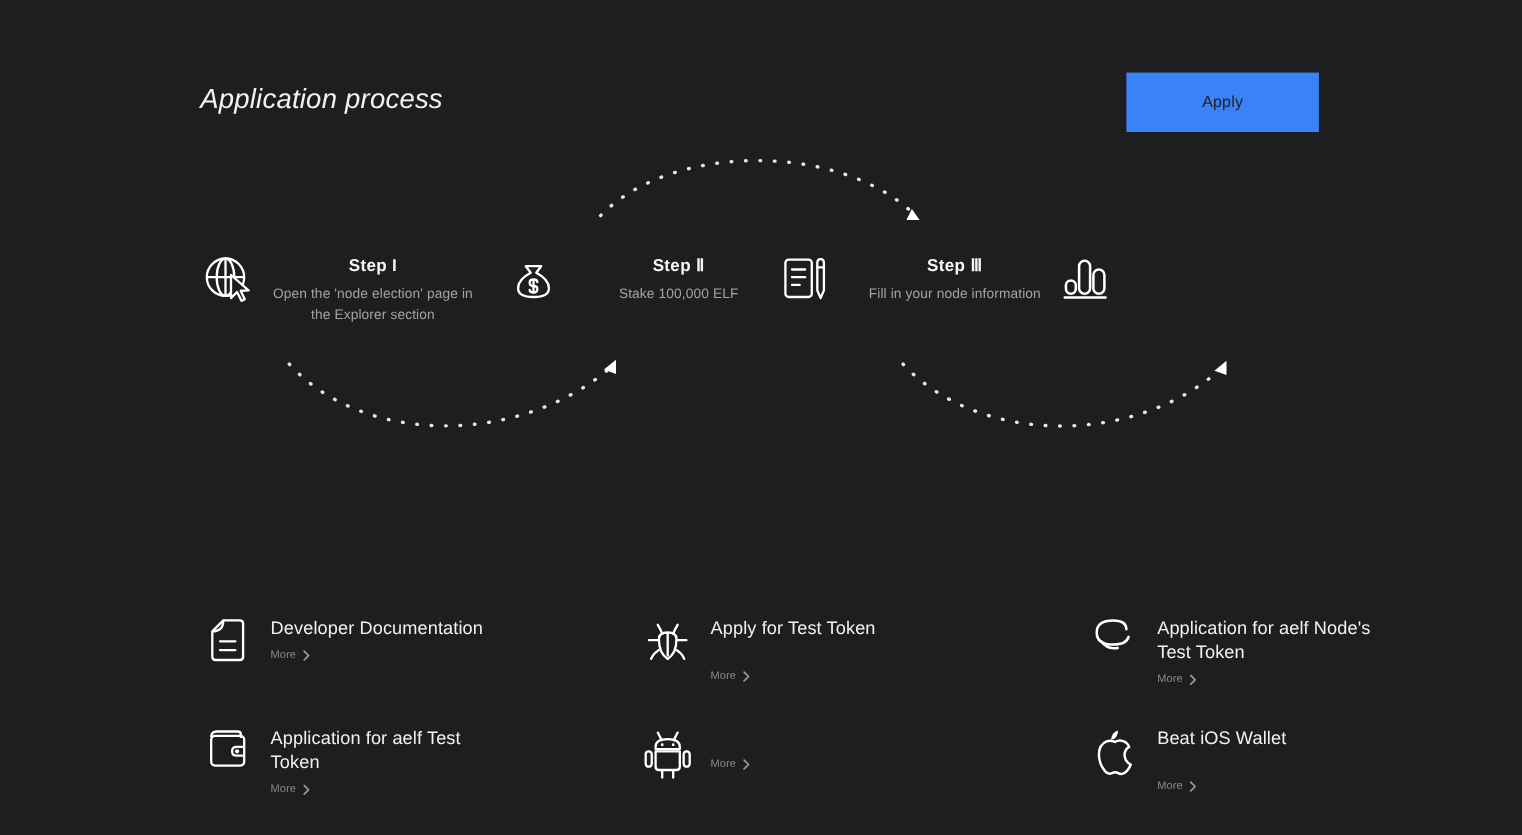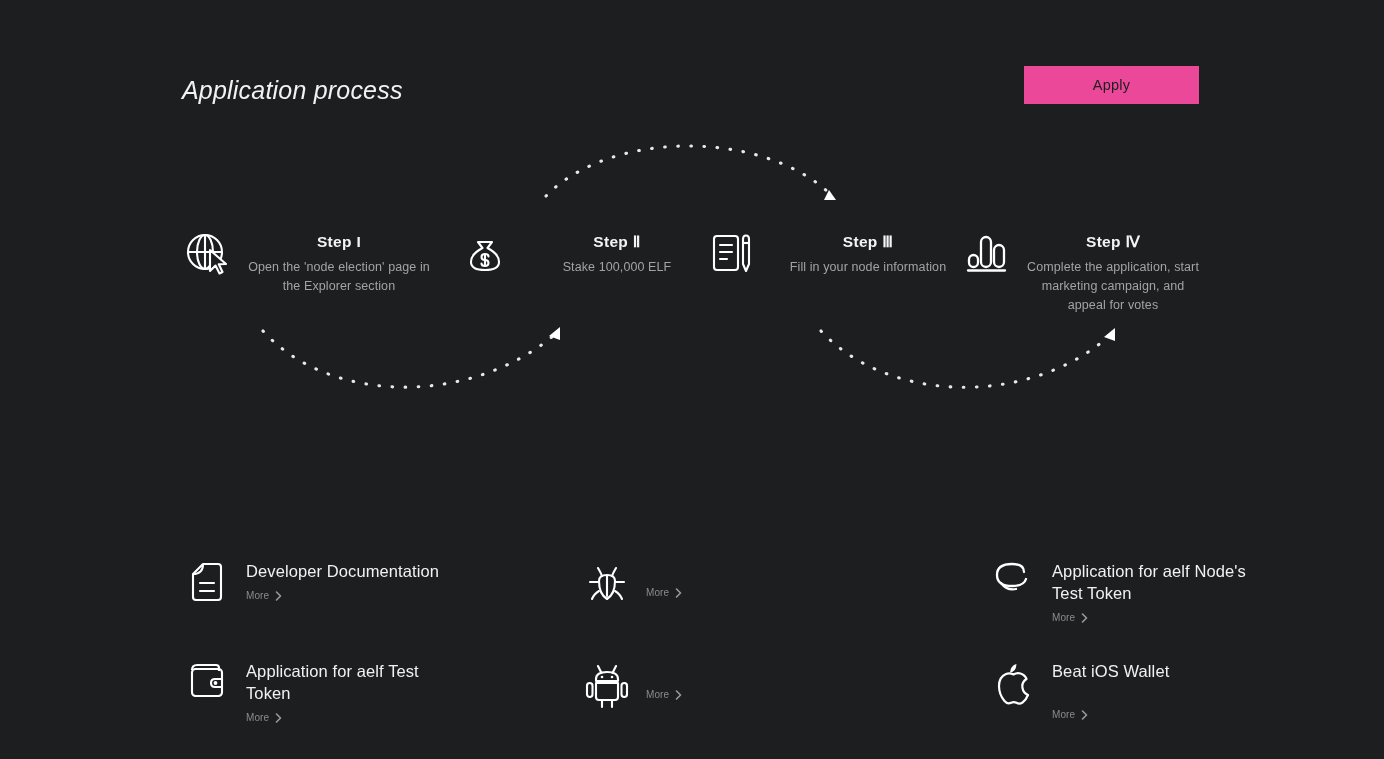--- a/index.html
+++ b/index.html
@@ -26,22 +26,22 @@
     letter-spacing: 0.2px;
     color: #f2f2f2;
     line-height: 32px;
     font-style: italic;
   }
   .apply-btn {
     position: absolute;
     left: 1024px;
     top: 66px;
     width: 175px;
-    height: 38px;
-    background: #ec4899;
+    height: 54px;
+    background: #3b82f6;
     color: #1d1e20;
     border: none;
     font-family: "Liberation Sans", sans-serif;
     font-size: 14.5px;
     letter-spacing: 0.2px;
     cursor: pointer;
     display: flex;
     align-items: center;
     justify-content: center;
   }
@@ -216,24 +216,20 @@
     </div>
 
     <div class="step" id="step-4">
       <div class="icon-wrap">
         <svg width="46" height="44" viewBox="0 0 46 44" fill="none" stroke="#ffffff" stroke-width="2.3">
           <rect x="5" y="24" width="9" height="12" rx="4.5"></rect>
           <rect x="17" y="6" width="10" height="30" rx="5"></rect>
           <rect x="30" y="14" width="10" height="22" rx="5"></rect>
           <line x1="4" y1="39.5" x2="41" y2="39.5" stroke-linecap="round"></line>
         </svg>
-      </div>
-      <div class="txt">
-        <div class="step-label">Step Ⅳ</div>
-        <div class="step-desc">Complete the application, start marketing campaign, and appeal for votes</div>
       </div>
     </div>
 
   </div>
 
   <div class="cards">
 
     <div class="card" id="card-1">
       <div class="icon-wrap">
         <svg width="40" height="44" viewBox="0 0 40 44" fill="none" stroke="#ffffff" stroke-width="2.1">
@@ -263,20 +259,21 @@
           <path d="M31 8 Q28 13 27 16"></path>
           <path d="M14 21 Q14 15 22 15 Q30 15 30 21 Q30 34 22 39 Q14 34 14 21 Z" stroke-linejoin="round"></path>
           <line x1="22" y1="16" x2="22" y2="36"></line>
           <line x1="5" y1="22" x2="14" y2="22"></line>
           <line x1="30" y1="22" x2="39" y2="22"></line>
           <path d="M14 31 Q9 34 7 39"></path>
           <path d="M30 31 Q35 34 37 39"></path>
         </svg>
       </div>
       <div class="c-txt">
+        <div class="c-title w260">Apply for Test Token</div>
         <div class="c-more" style="margin-top:27px">
           <span>More</span>
           <span class="chev">
             <svg width="7" height="10" viewBox="0 0 7 10" fill="none" stroke="#9a9a9a" stroke-width="1.6" stroke-linecap="round" stroke-linejoin="round">
                 <path d="M1.5 1 L5.5 5 L1.5 9"></path>
               </svg>
           </span>
         </div>
       </div>
     </div>

